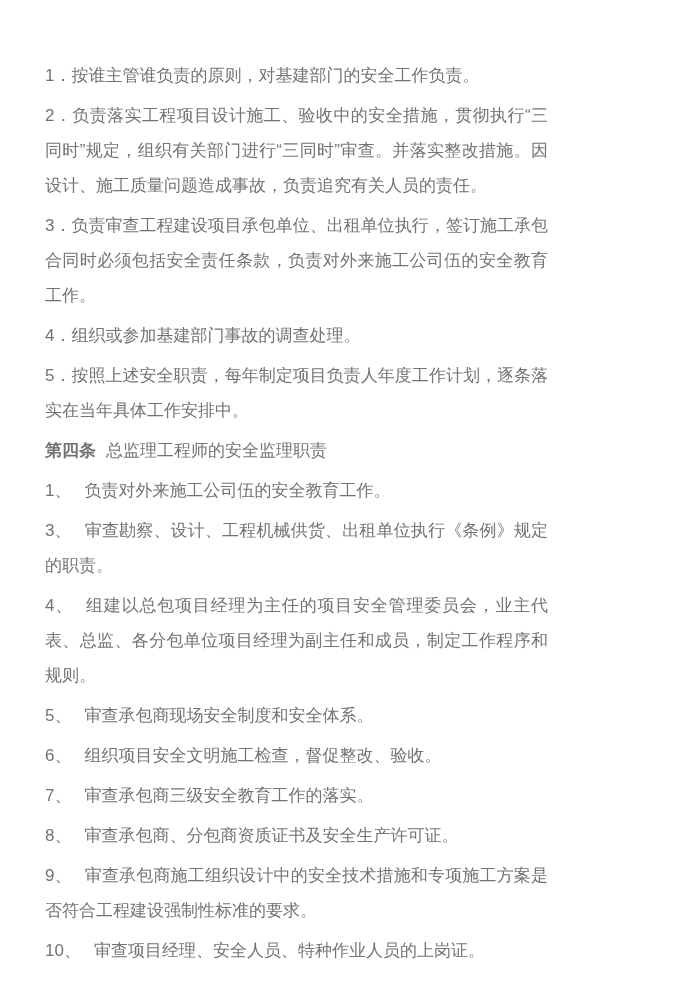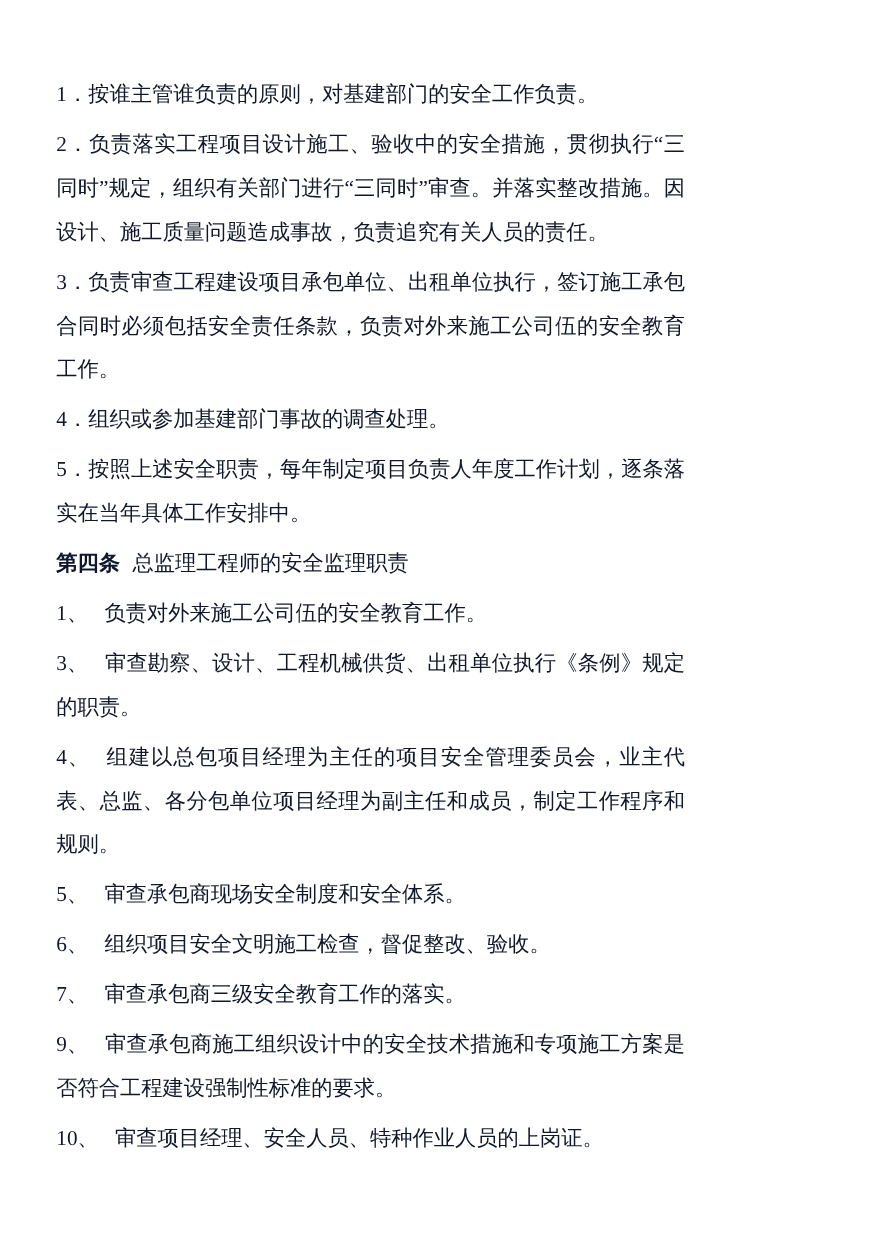--- a/index.html
+++ b/index.html
@@ -6,23 +6,23 @@
     margin: 0;
     padding: 0;
     background: #ffffff;
   }
   .page {
     width: 590px;
     height: 990px;
     box-sizing: border-box;
     background: #ffffff;
     padding: 58px 42px 0 45px;
-    font-family: Liberation Serif, serif;
+    font-family: Liberation Sans, sans-serif;
     font-size: 17px;
-    color: #0f172a;
+    color: #737373;
     overflow: hidden;
   }
   .para {
     margin: 0 0 5px 0;
     line-height: 35px;
     text-align: justify;
   }
   .num1 {
     letter-spacing: 0;
   }
@@ -59,19 +59,20 @@
   <p class="para"><span class="num2">3、</span><span class="txt2">审查勘察、设计、工程机械供货、出租单位执行《条例》规定的职责。</span></p>
 
   <p class="para"><span class="num2">4、</span><span class="txt2">组建以总包项目经理为主任的项目安全管理委员会，业主代表、总监、各分包单位项目经理为副主任和成员，制定工作程序和规则。</span></p>
 
   <p class="para"><span class="num2">5、</span><span class="txt2">审查承包商现场安全制度和安全体系。</span></p>
 
   <p class="para"><span class="num2">6、</span><span class="txt2">组织项目安全文明施工检查，督促整改、验收。</span></p>
 
   <p class="para"><span class="num2">7、</span><span class="txt2">审查承包商三级安全教育工作的落实。</span></p>
 
+  <p class="para"><span class="num2">8、</span><span class="txt2">审查承包商、分包商资质证书及安全生产许可证。</span></p>
 
   <p class="para"><span class="num2">9、</span><span class="txt2">审查承包商施工组织设计中的安全技术措施和专项施工方案是否符合工程建设强制性标准的要求。</span></p>
 
   <p class="para"><span class="num2">10、</span><span class="txt2">审查项目经理、安全人员、特种作业人员的上岗证。</span></p>
 
 
 </div>
 
 </body></html>

